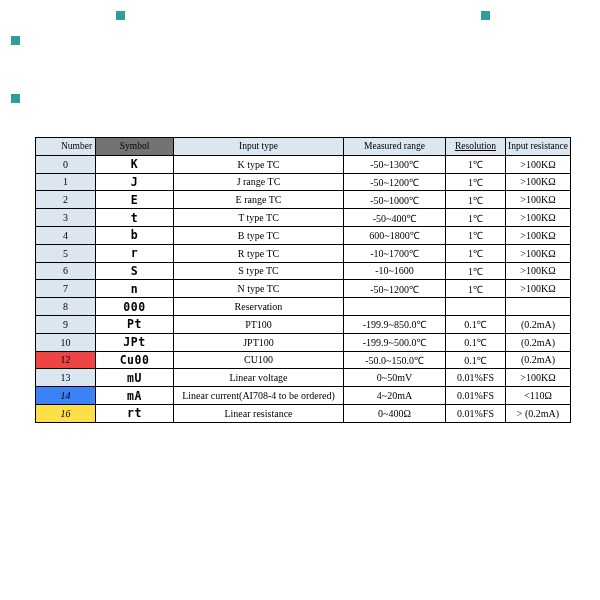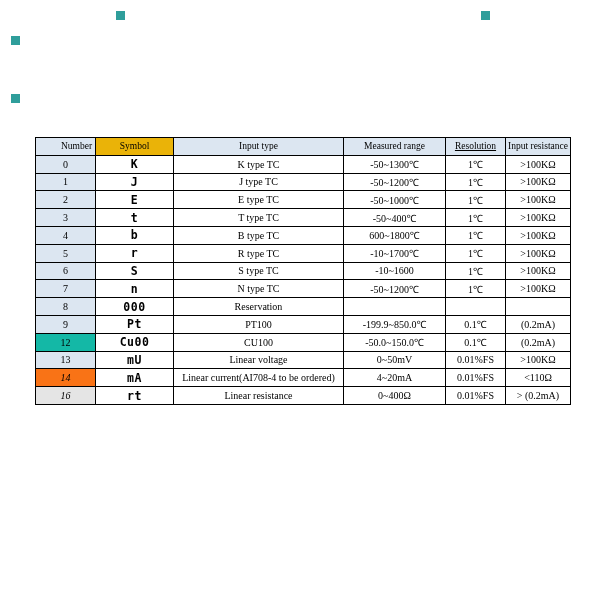--- a/index.html
+++ b/index.html
@@ -56,48 +56,48 @@
     <col style="width:60px">
     <col style="width:78px">
     <col style="width:170px">
     <col style="width:102px">
     <col style="width:60px">
     <col style="width:65px">
   </colgroup>
   <thead>
     <tr id="header-row">
         <th style="background: rgb(220, 230, 241); padding-left: 24px;">Number</th>
-        <th style="background: #eab308;">Symbol</th>
+        <th style="background: #737373;">Symbol</th>
         <th style="background: rgb(220, 230, 241);">Input type</th>
         <th style="background: rgb(220, 230, 241);">Measured range</th>
         <th style="background: rgb(220, 230, 241); text-decoration: underline;">Resolution</th>
         <th style="background: rgb(220, 230, 241); text-align: center;">Input resistance</th>
       </tr>
   </thead>
   <tbody id="table-body">
       <tr>
         <td style="background: rgb(220, 230, 241);">0</td>
         <td class="symbol-cell">K</td>
         <td>K type TC</td>
         <td>-50~1300℃</td>
         <td>1℃</td>
         <td>&gt;100KΩ</td>
       </tr>
       <tr>
         <td style="background: rgb(220, 230, 241);">1</td>
         <td class="symbol-cell">J</td>
-        <td>J type TC</td>
+        <td>J range TC</td>
         <td>-50~1200℃</td>
         <td>1℃</td>
         <td>&gt;100KΩ</td>
       </tr>
       <tr>
         <td style="background: rgb(220, 230, 241);">2</td>
         <td class="symbol-cell">E</td>
-        <td>E type TC</td>
+        <td>E range TC</td>
         <td>-50~1000℃</td>
         <td>1℃</td>
         <td>&gt;100KΩ</td>
       </tr>
       <tr>
         <td style="background: rgb(220, 230, 241);">3</td>
         <td class="symbol-cell">t</td>
         <td>T type TC</td>
         <td>-50~400℃</td>
         <td>1℃</td>
@@ -145,45 +145,53 @@
       </tr>
       <tr>
         <td style="background: rgb(220, 230, 241);">9</td>
         <td class="symbol-cell">Pt</td>
         <td>PT100</td>
         <td>-199.9~850.0℃</td>
         <td>0.1℃</td>
         <td>(0.2mA)</td>
       </tr>
       <tr>
-        <td style="background: #14b8a6; margin-left: 36px;">12</td>
+        <td style="background: rgb(220, 230, 241);">10</td>
+        <td class="symbol-cell">JPt</td>
+        <td>JPT100</td>
+        <td>-199.9~500.0℃</td>
+        <td>0.1℃</td>
+        <td>(0.2mA)</td>
+      </tr>
+      <tr>
+        <td style="background: #ef4444; margin-left: 36px;">12</td>
         <td class="symbol-cell">Cu00</td>
         <td>CU100</td>
         <td>-50.0~150.0℃</td>
         <td>0.1℃</td>
         <td>(0.2mA)</td>
       </tr>
       <tr>
         <td style="background: rgb(220, 230, 241);">13</td>
         <td class="symbol-cell">mU</td>
         <td>Linear voltage</td>
         <td>0~50mV</td>
         <td>0.01%FS</td>
         <td>&gt;100KΩ</td>
       </tr>
       <tr>
-        <td style="background: #f97316; font-style: italic;">14</td>
+        <td style="background: #3b82f6; font-style: italic;">14</td>
         <td class="symbol-cell">mA</td>
         <td>Linear current(AI708-4 to be ordered)</td>
         <td>4~20mA</td>
         <td>0.01%FS</td>
         <td>&lt;110Ω</td>
       </tr>
       <tr>
-        <td style="background: #e5e5e5; font-style: italic;">16</td>
+        <td style="background: #fde047; font-style: italic;">16</td>
         <td class="symbol-cell">rt</td>
         <td>Linear resistance</td>
         <td>0~400Ω</td>
         <td>0.01%FS</td>
         <td>&gt; (0.2mA)</td>
       </tr>
     </tbody>
 </table>
 
 </body></html>

